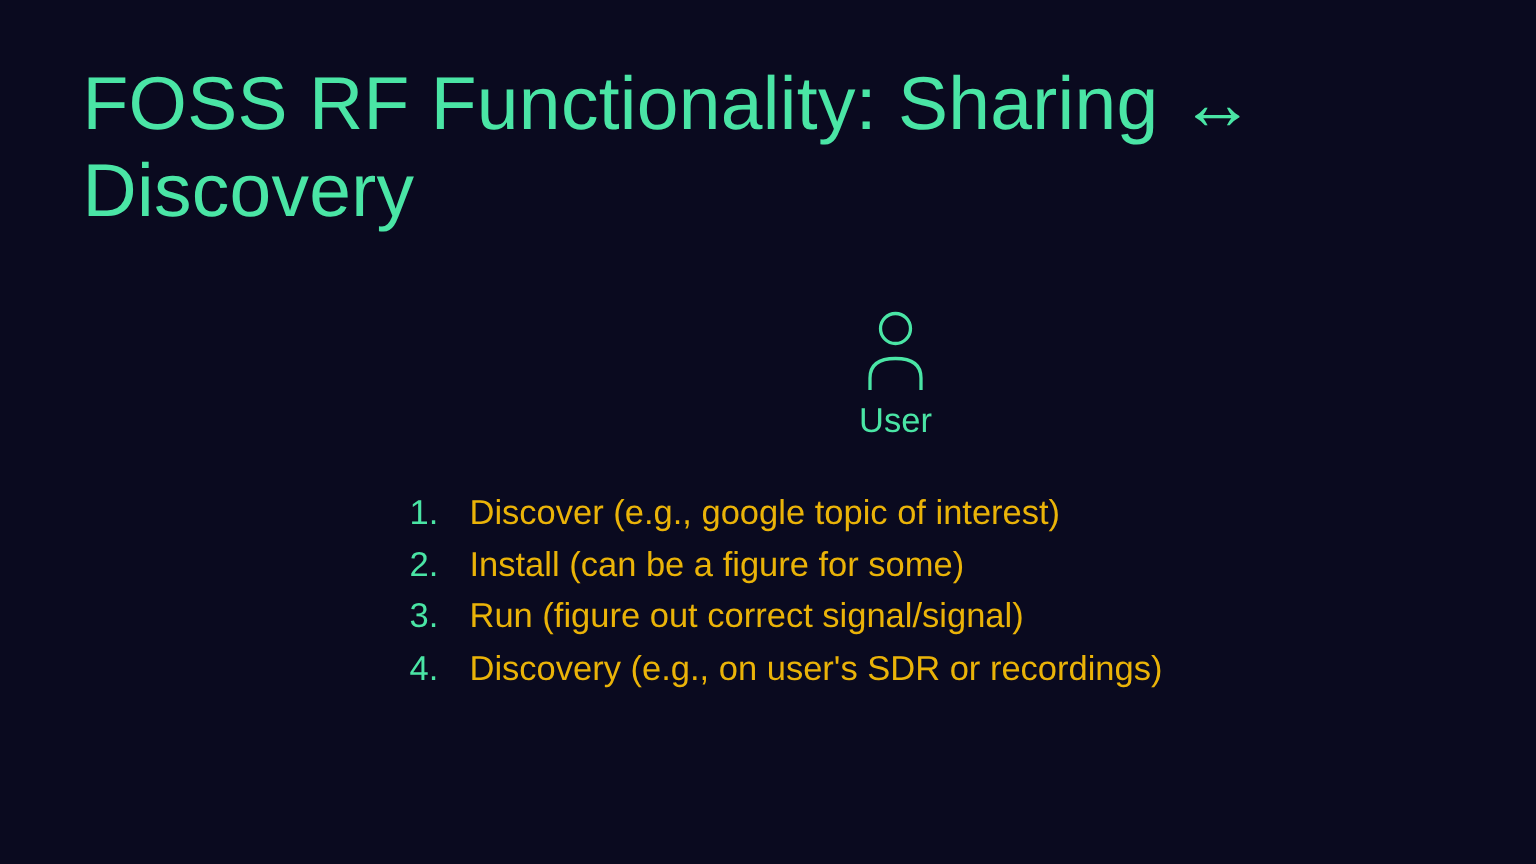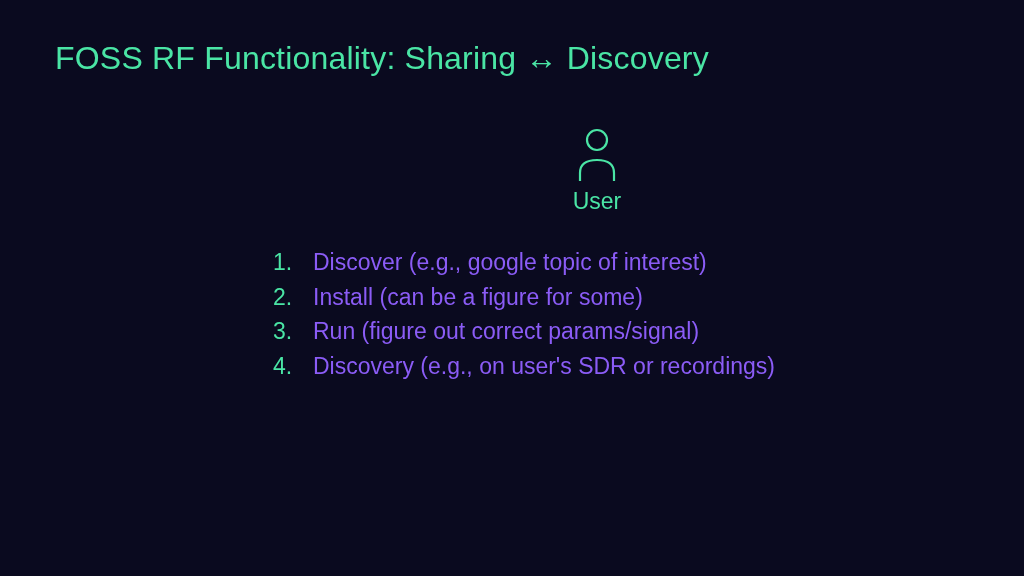--- a/index.html
+++ b/index.html
@@ -15,21 +15,21 @@
       position: relative;
       overflow: hidden;
     }
     .slide {
       width: 100%;
       height: 100%;
       padding: 40px 55px;
     }
     .title {
       color: #4ae5a5;
-      font-size: 32px;
+      font-size: 50px;
       font-weight: 400;
       margin-bottom: 50px;
       letter-spacing: 0.2px;
     }
     .content-area {
       display: flex;
       flex-direction: column;
       align-items: center;
       padding-left: 170px;
       justify-content: space-between;
@@ -51,21 +51,21 @@
       font-weight: 400;
     }
     .steps-list {
       list-style: none;
       counter-reset: step;
       align-self: flex-start;
       margin-left: 48px;
     }
     .steps-list li {
       counter-increment: step;
-      color: #8b5cf6;
+      color: #eab308;
       font-size: 23px;
       font-weight: 400;
       line-height: 1.5;
       padding-left: 40px;
       position: relative;
     }
     .steps-list li::before {
       content: counter(step) ".";
       position: absolute;
       left: 0;
@@ -83,17 +83,17 @@
       <svg class="user-icon" viewBox="0 0 50 55" fill="none" stroke="#4ae5a5" stroke-width="2.2">
         <circle cx="25" cy="13" r="10"></circle>
         <path d="M 8 54 L 8 46 Q 8 33 25 33 Q 42 33 42 46 L 42 54"></path>
       </svg>
       <div class="user-label">User</div>
     </div>
 
     <ol class="steps-list">
       <li>Discover (e.g., google topic of interest)</li>
       <li>Install (can be a figure for some)</li>
-      <li>Run (figure out correct params/signal)</li>
+      <li>Run (figure out correct signal/signal)</li>
       <li>Discovery (e.g., on user's SDR or recordings)</li>
     </ol>
   </div>
 </div>
 
 </body></html>

